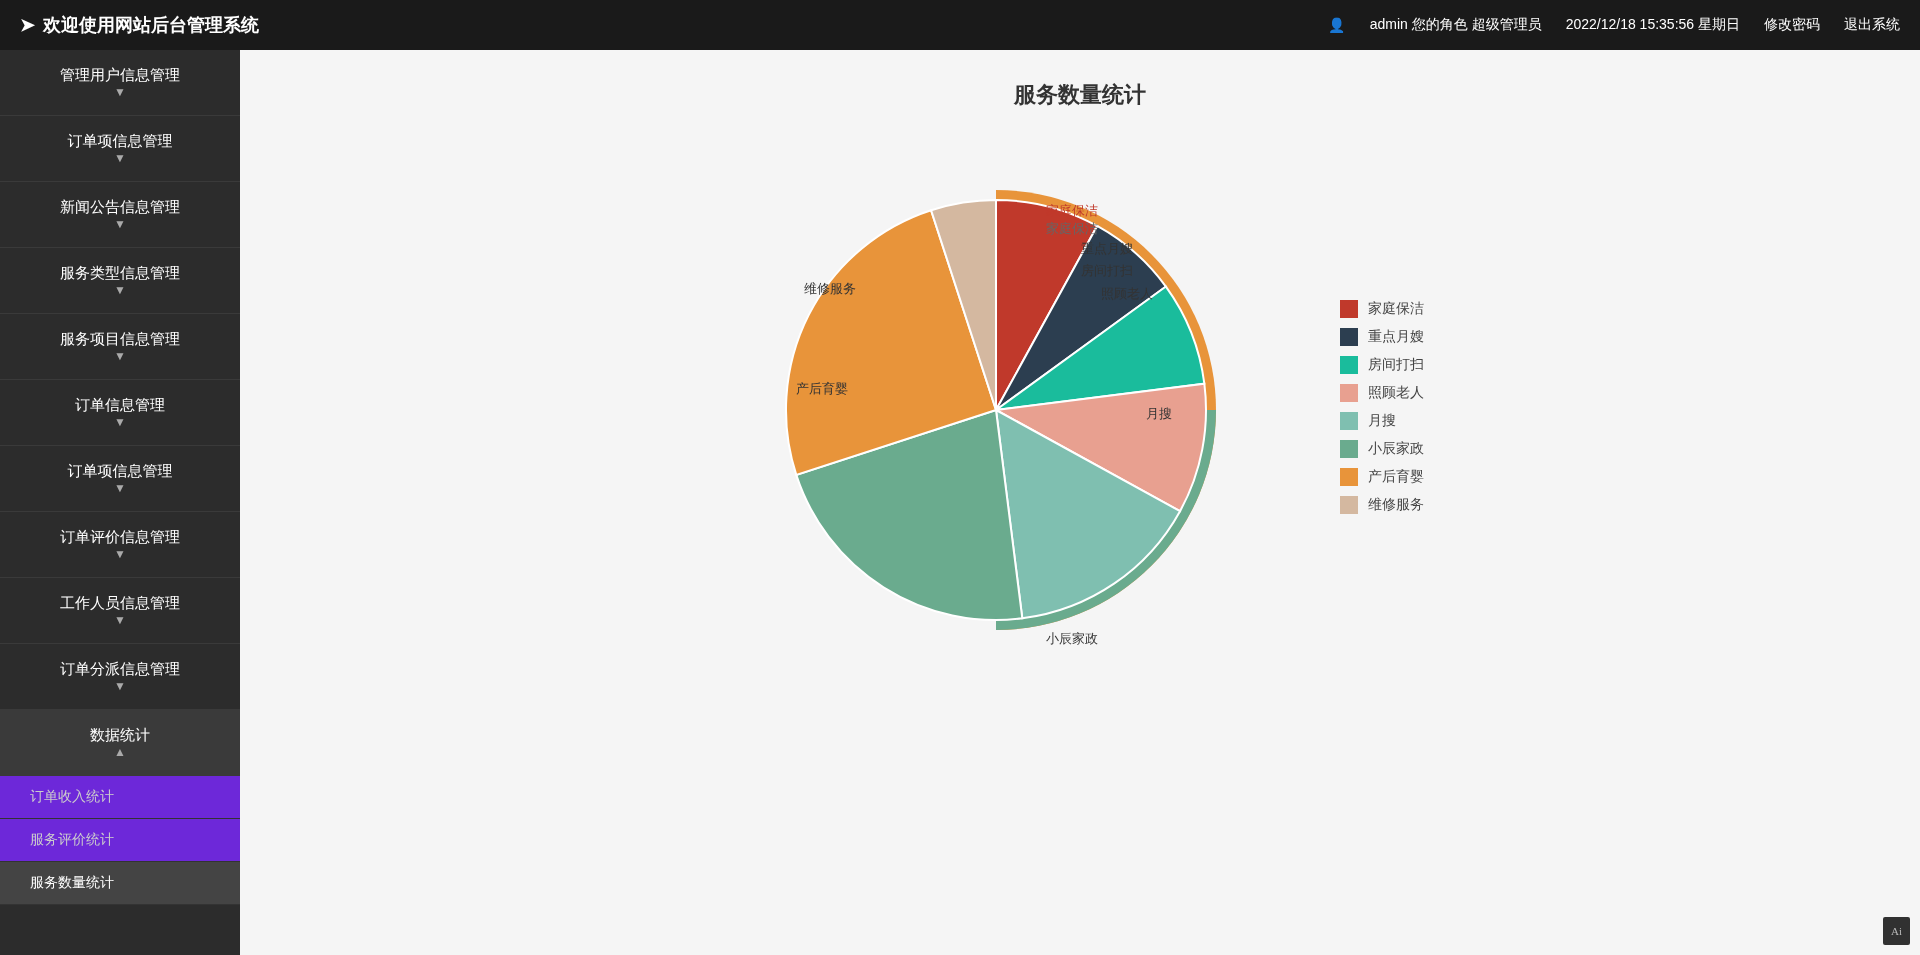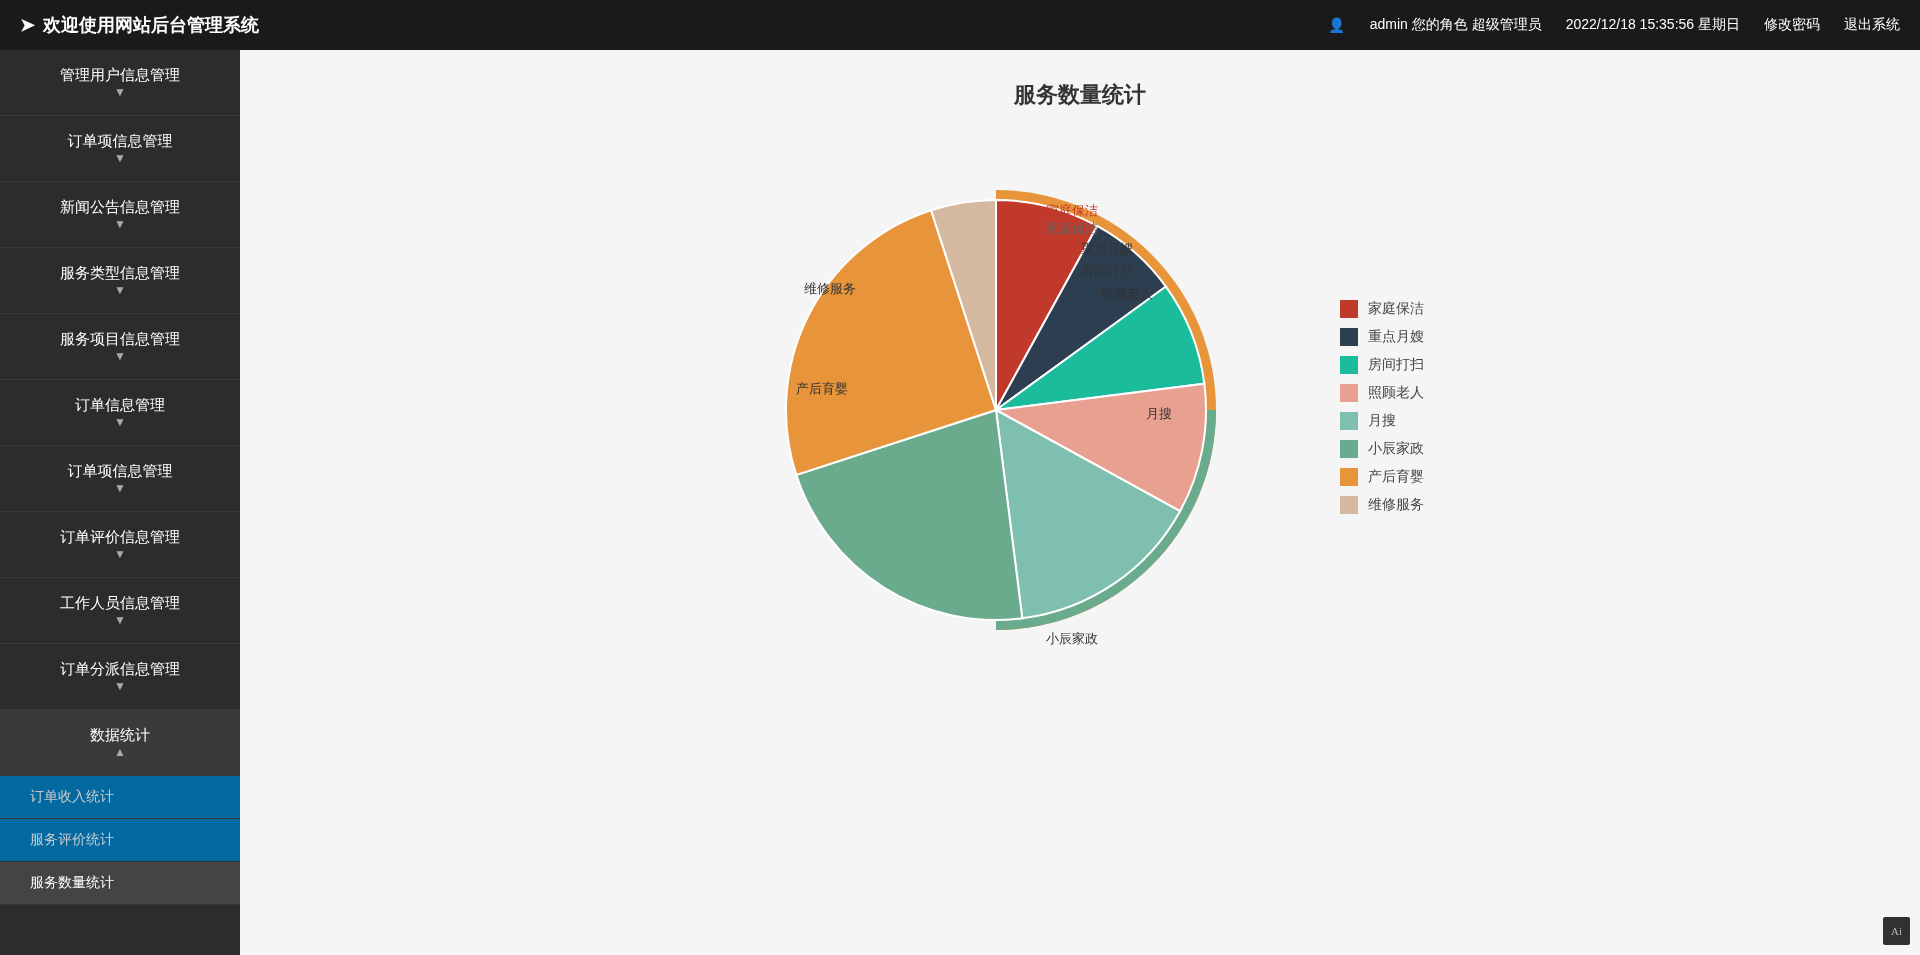--- a/index.html
+++ b/index.html
@@ -51,21 +51,21 @@
       justify-content: space-between;
       padding: 16px 20px;
       cursor: pointer;
       font-size: 15px;
       border-bottom: 1px solid #3a3a3a;
       flex-direction: column;
     }
     .sidebar-item .chevron { font-size: 12px; color: #aaa; }
 
     .sidebar-sub {
-      background: #0369a1;
+      background: #6d28d9;
     }
     .sidebar-sub-item {
       padding: 12px 20px 12px 30px;
       font-size: 14px;
       cursor: pointer;
       color: #ccc;
       border-bottom: 1px solid #333;
     }
     .sidebar-sub-item.active {
       background: #444;

